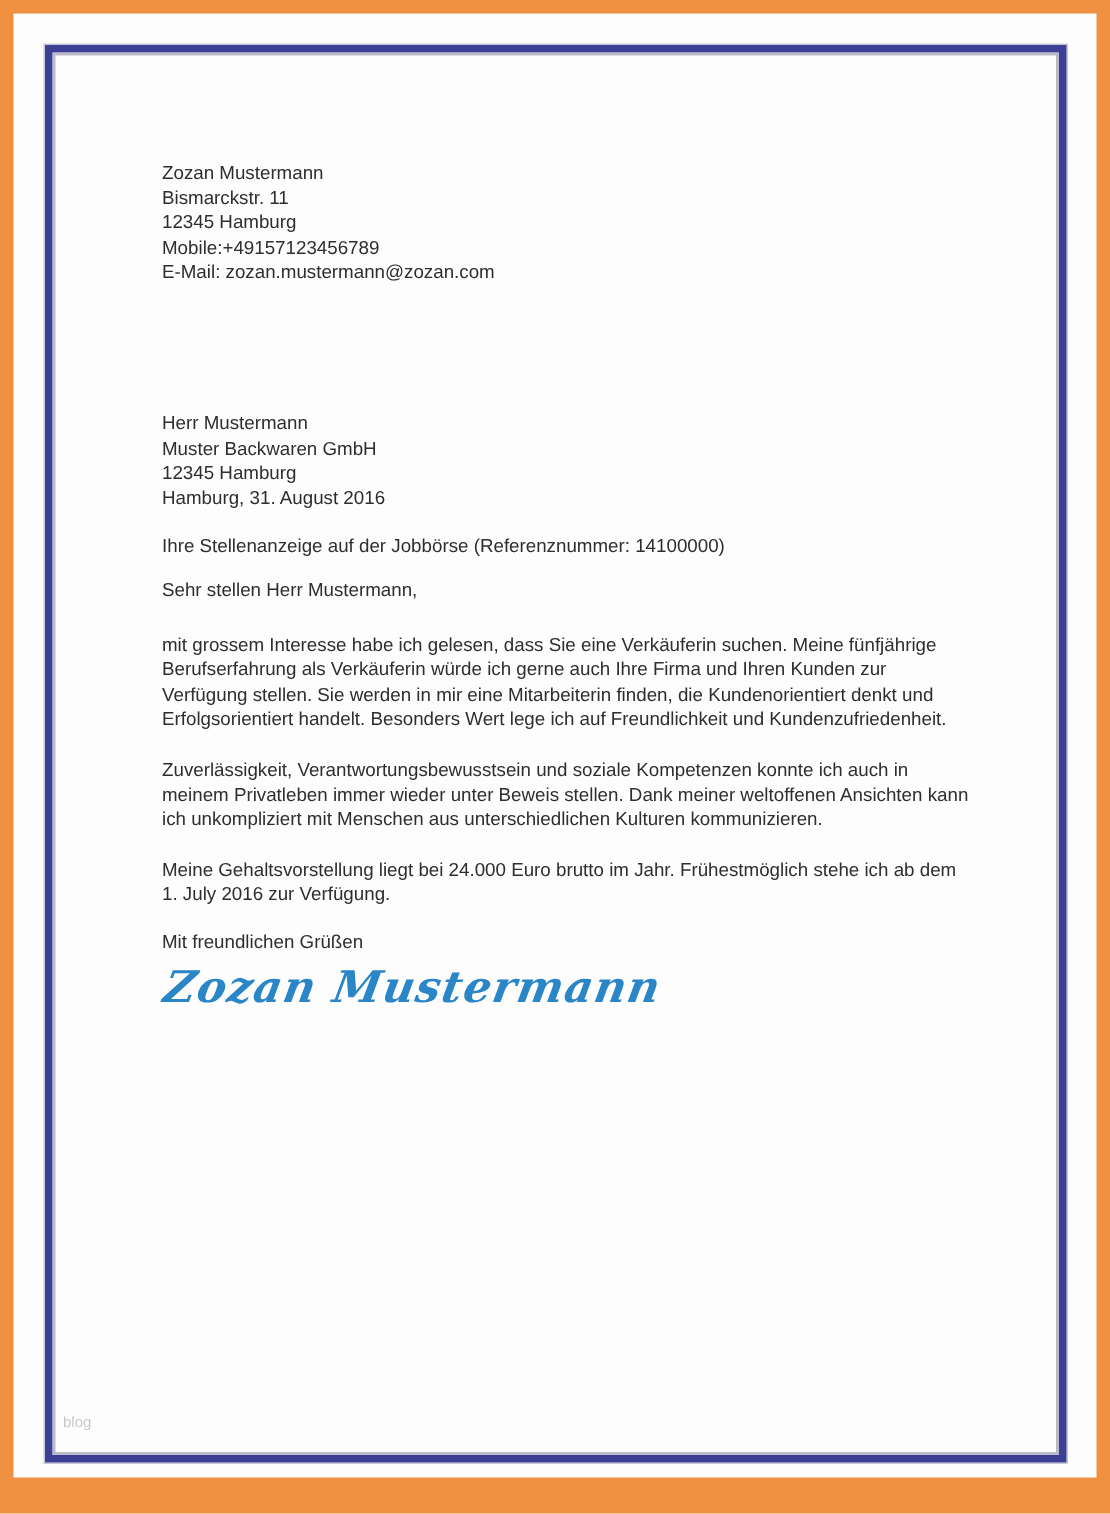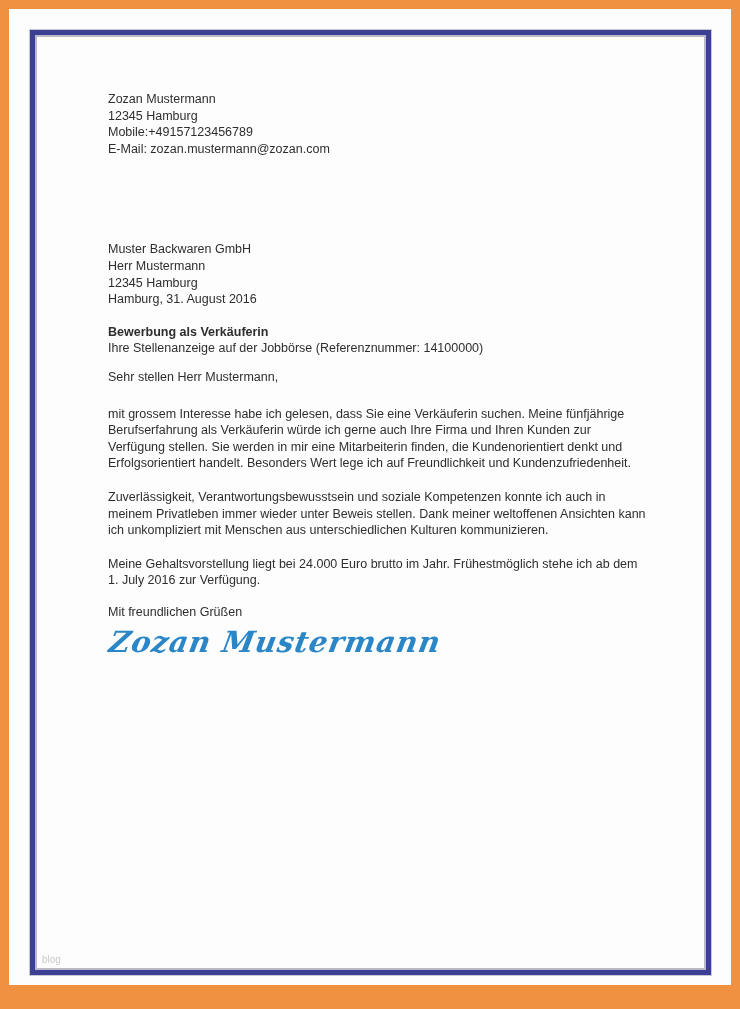--- a/index.html
+++ b/index.html
@@ -20,21 +20,21 @@
     position: absolute;
     left: 21px; top: 21px;
     width: 681px; height: 945px;
     border: 5px solid #3d3f94;
     box-shadow: inset 0 0 0 2px #b9b9c9, 0 0 0 1px #c8c8d4;
     background: #fdfdfd;
   }
   .content {
     position: absolute;
     left: 0; top: 0; right: 0; bottom: 0;
-    padding: 56px 60px 0 73px;
+    padding: 72px 60px 0 73px;
     color: #2e2e2e;
     font-size: 12.5px;
     line-height: 16.6px;
   }
   .sender-block { margin-bottom: 84px; }
   .recipient-block { }
   .date-line { }
   .subject-block { margin-top: 16px; }
   .subject { font-weight: bold; }
   .salutation { margin-top: 12px; }
@@ -48,49 +48,49 @@
     font-weight: bold;
     font-size: 29px;
     color: #2a86c6;
     letter-spacing: 1px;
     transform: skewX(-10deg);
     transform-origin: left bottom;
     display: inline-block;
   }
   .watermark {
     position: absolute;
-    left: 7px; bottom: 5px;
+    left: 7px; bottom: 16px;
     font-size: 10px;
     color: #c9c9c9;
   }
 </style>
 </head>
 <body>
 
 <div class="paper">
   <div class="frame">
     <div class="content">
 
       <div class="sender-block">
         <div>Zozan Mustermann</div>
+        <div>Bismarckstr. 11</div>
         <div>12345 Hamburg</div>
         <div>Mobile:+49157123456789</div>
         <div>E-Mail: zozan.mustermann@zozan.com</div>
       </div>
 
       <div class="recipient-block">
+        <div>Herr Mustermann</div>
         <div>Muster Backwaren GmbH</div>
-        <div>Herr Mustermann</div>
         <div>12345 Hamburg</div>
       </div>
 
       <div class="date-line">Hamburg, 31. August 2016</div>
 
       <div class="subject-block">
-        <div class="subject">Bewerbung als Verkäuferin</div>
         <div>Ihre Stellenanzeige auf der Jobbörse (Referenznummer: 14100000)</div>
       </div>
 
       <div class="salutation">Sehr stellen Herr Mustermann,</div>
 
       <p class="para para-first">mit grossem Interesse habe ich gelesen, dass Sie eine Verkäuferin suchen. Meine fünfjährige Berufserfahrung als Verkäuferin würde ich gerne auch Ihre Firma und Ihren Kunden zur Verfügung stellen. Sie werden in mir eine Mitarbeiterin finden, die Kundenorientiert denkt und Erfolgsorientiert handelt. Besonders Wert lege ich auf Freundlichkeit und Kundenzufriedenheit.</p>
       <p class="para">Zuverlässigkeit, Verantwortungsbewusstsein und soziale Kompetenzen konnte ich auch in meinem Privatleben immer wieder unter Beweis stellen.  Dank meiner weltoffenen Ansichten kann ich unkompliziert mit Menschen aus unterschiedlichen Kulturen kommunizieren.</p>
       <p class="para">Meine Gehaltsvorstellung liegt bei 24.000 Euro brutto im Jahr. Frühestmöglich stehe ich ab dem 1. July 2016 zur Verfügung.</p>
 
       <div class="closing">Mit freundlichen Grüßen</div>

